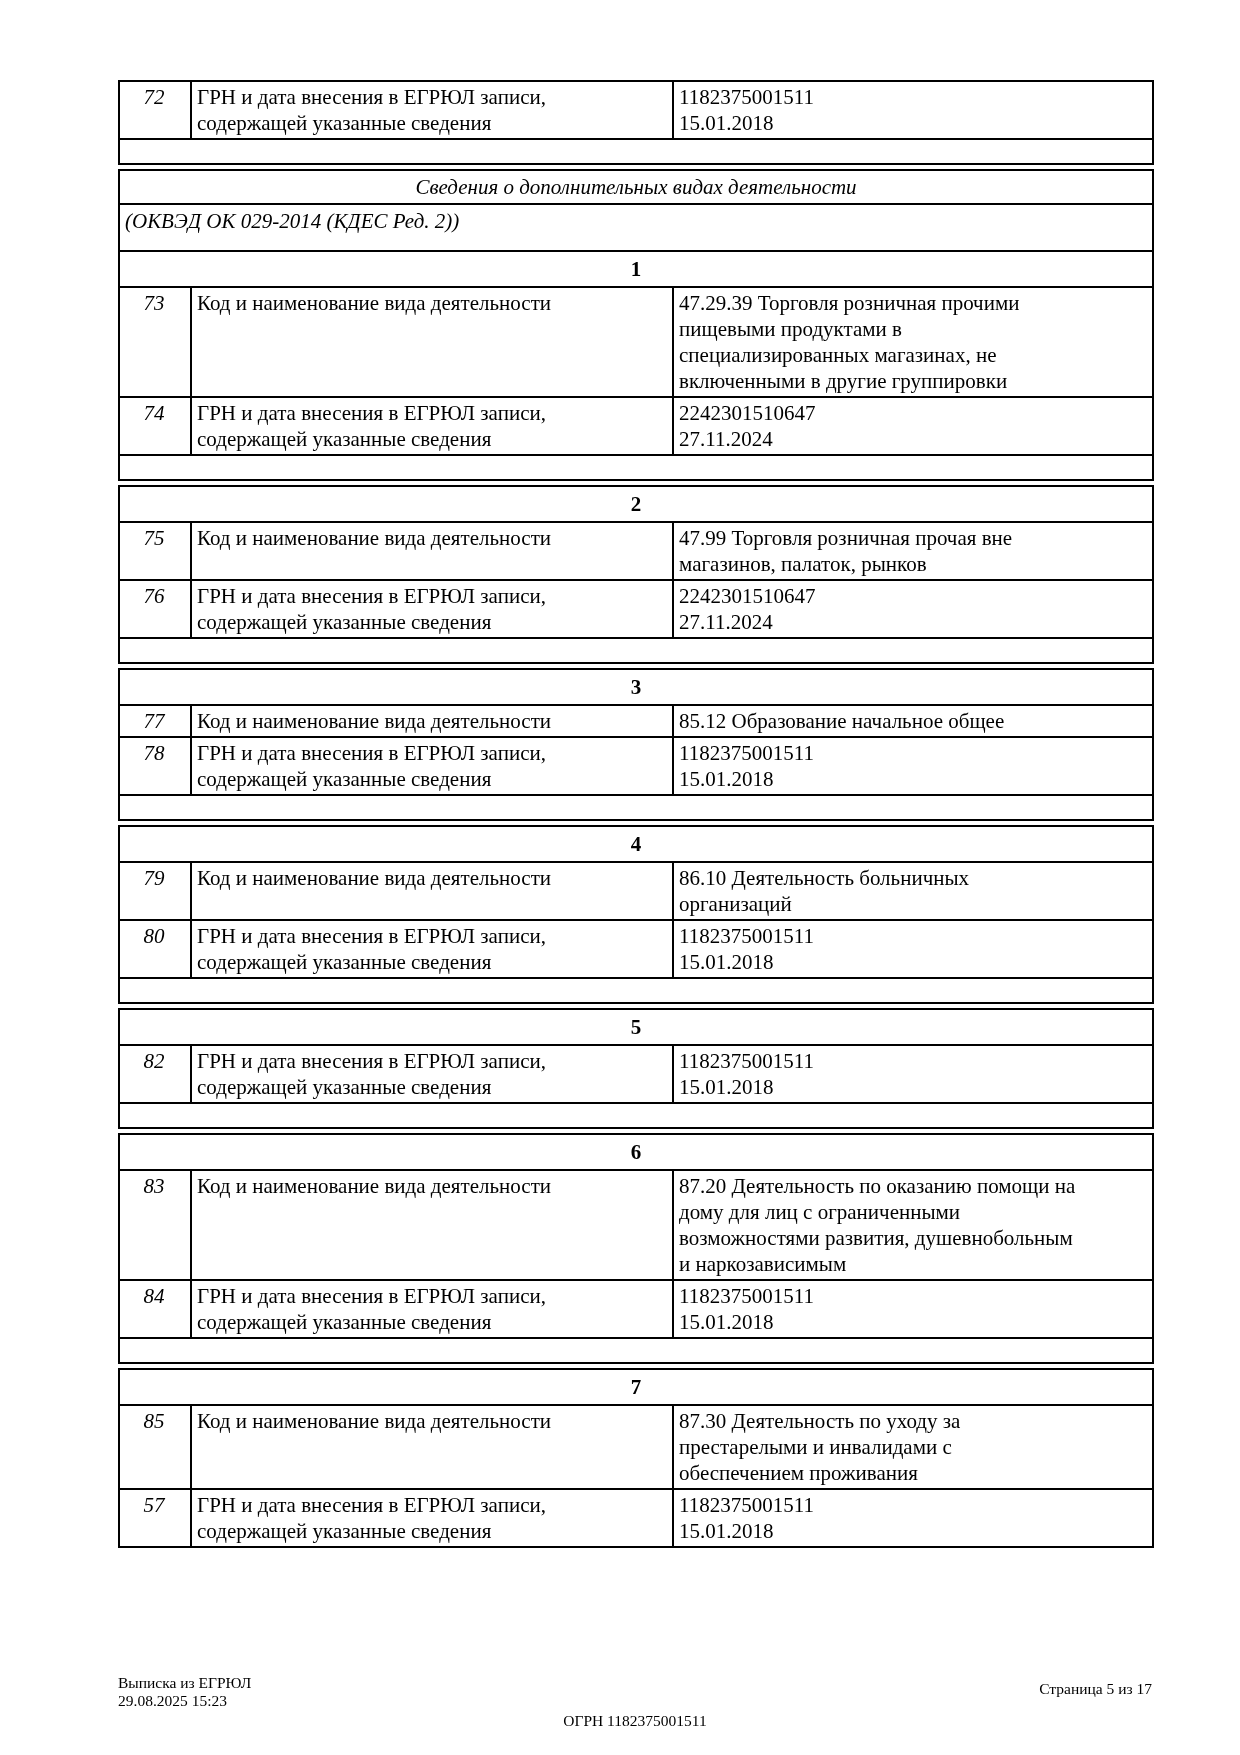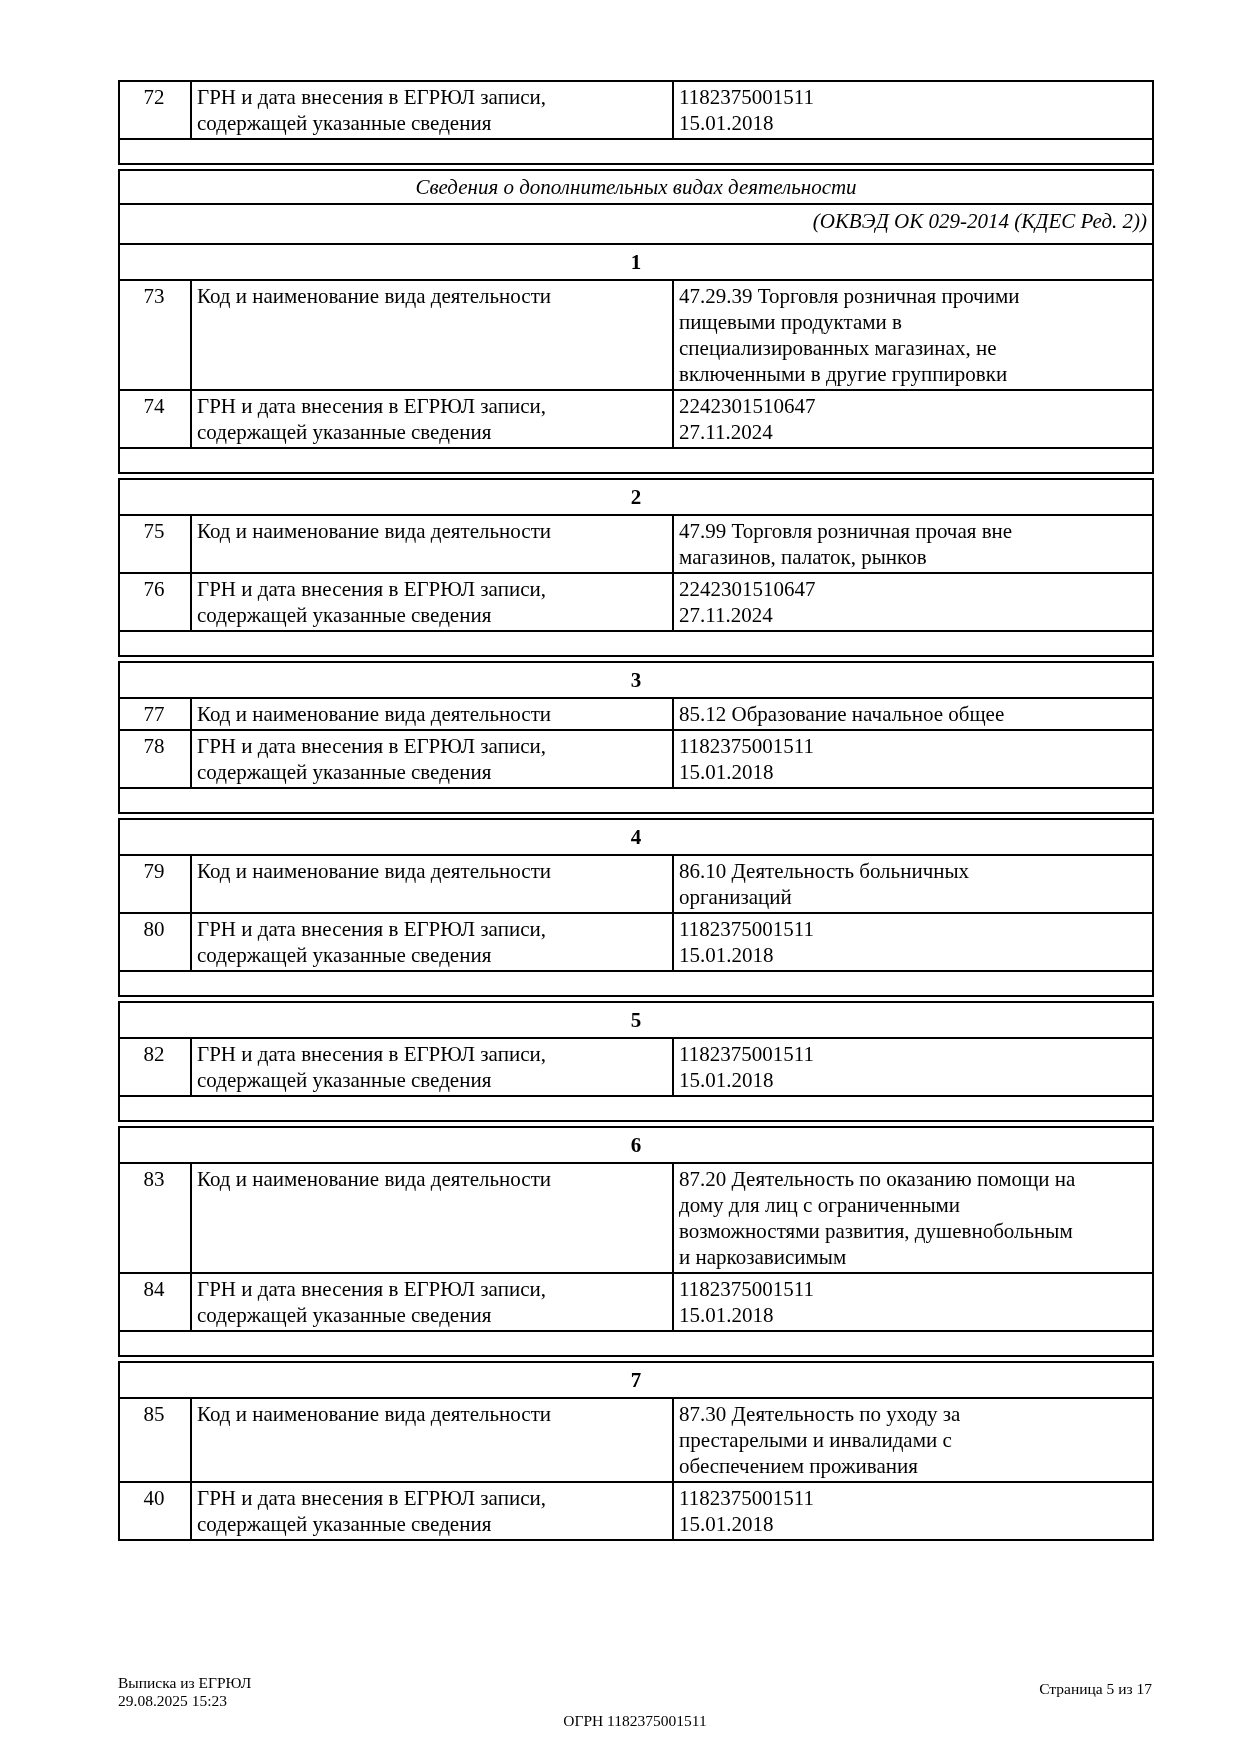--- a/index.html
+++ b/index.html
@@ -23,23 +23,23 @@
   }
   td {
     border: 2px solid #000000;
     padding: 2px 5px;
     font-size: 21px;
     line-height: 26px;
     vertical-align: top;
     white-space: pre-line;
     overflow: hidden;
   }
-  td.num { text-align: center; padding-left: 2px; padding-right: 4px; }
+  td.num { text-align: center; padding-left: 2px; padding-right: 4px; font-style: italic; }
   td.hdr { text-align: center; font-weight: normal; font-style: italic; padding-top: 3px; padding-bottom: 3px; }
-  td.subhdr { text-align: right; font-style: italic; padding-top: 3px; padding-bottom: 9px; }
+  td.subhdr { text-align: left; font-style: italic; padding-top: 3px; padding-bottom: 16px; }
   td.secnum { text-align: center; font-weight: bold; padding-top: 4px; padding-bottom: 4px; }
   tr.empty td { height: 23px; padding: 0; }
   .footer {
     position: absolute;
     left: 118px; top: 1662px;
     width: 1034px;
     font-size: 15.5px;
     line-height: 17.5px;
   }
   .f-left { position: absolute; left: 0; top: 0; margin-top: 12px; }
@@ -255,21 +255,21 @@
             <td class="secnum" colspan="3">7</td>
           </tr>
           <tr>
             <td class="num">85</td>
             <td class="lbl">Код и наименование вида деятельности</td>
             <td class="val">87.30 Деятельность по уходу за
 престарелыми и инвалидами с
 обеспечением проживания</td>
           </tr>
           <tr>
-            <td class="num">40</td>
+            <td class="num">57</td>
             <td class="lbl">ГРН и дата внесения в ЕГРЮЛ записи,
 содержащей указанные сведения</td>
             <td class="val">1182375001511
 15.01.2018</td>
           </tr>
         </tbody>
       </table>
     </div>
 
 </div>

